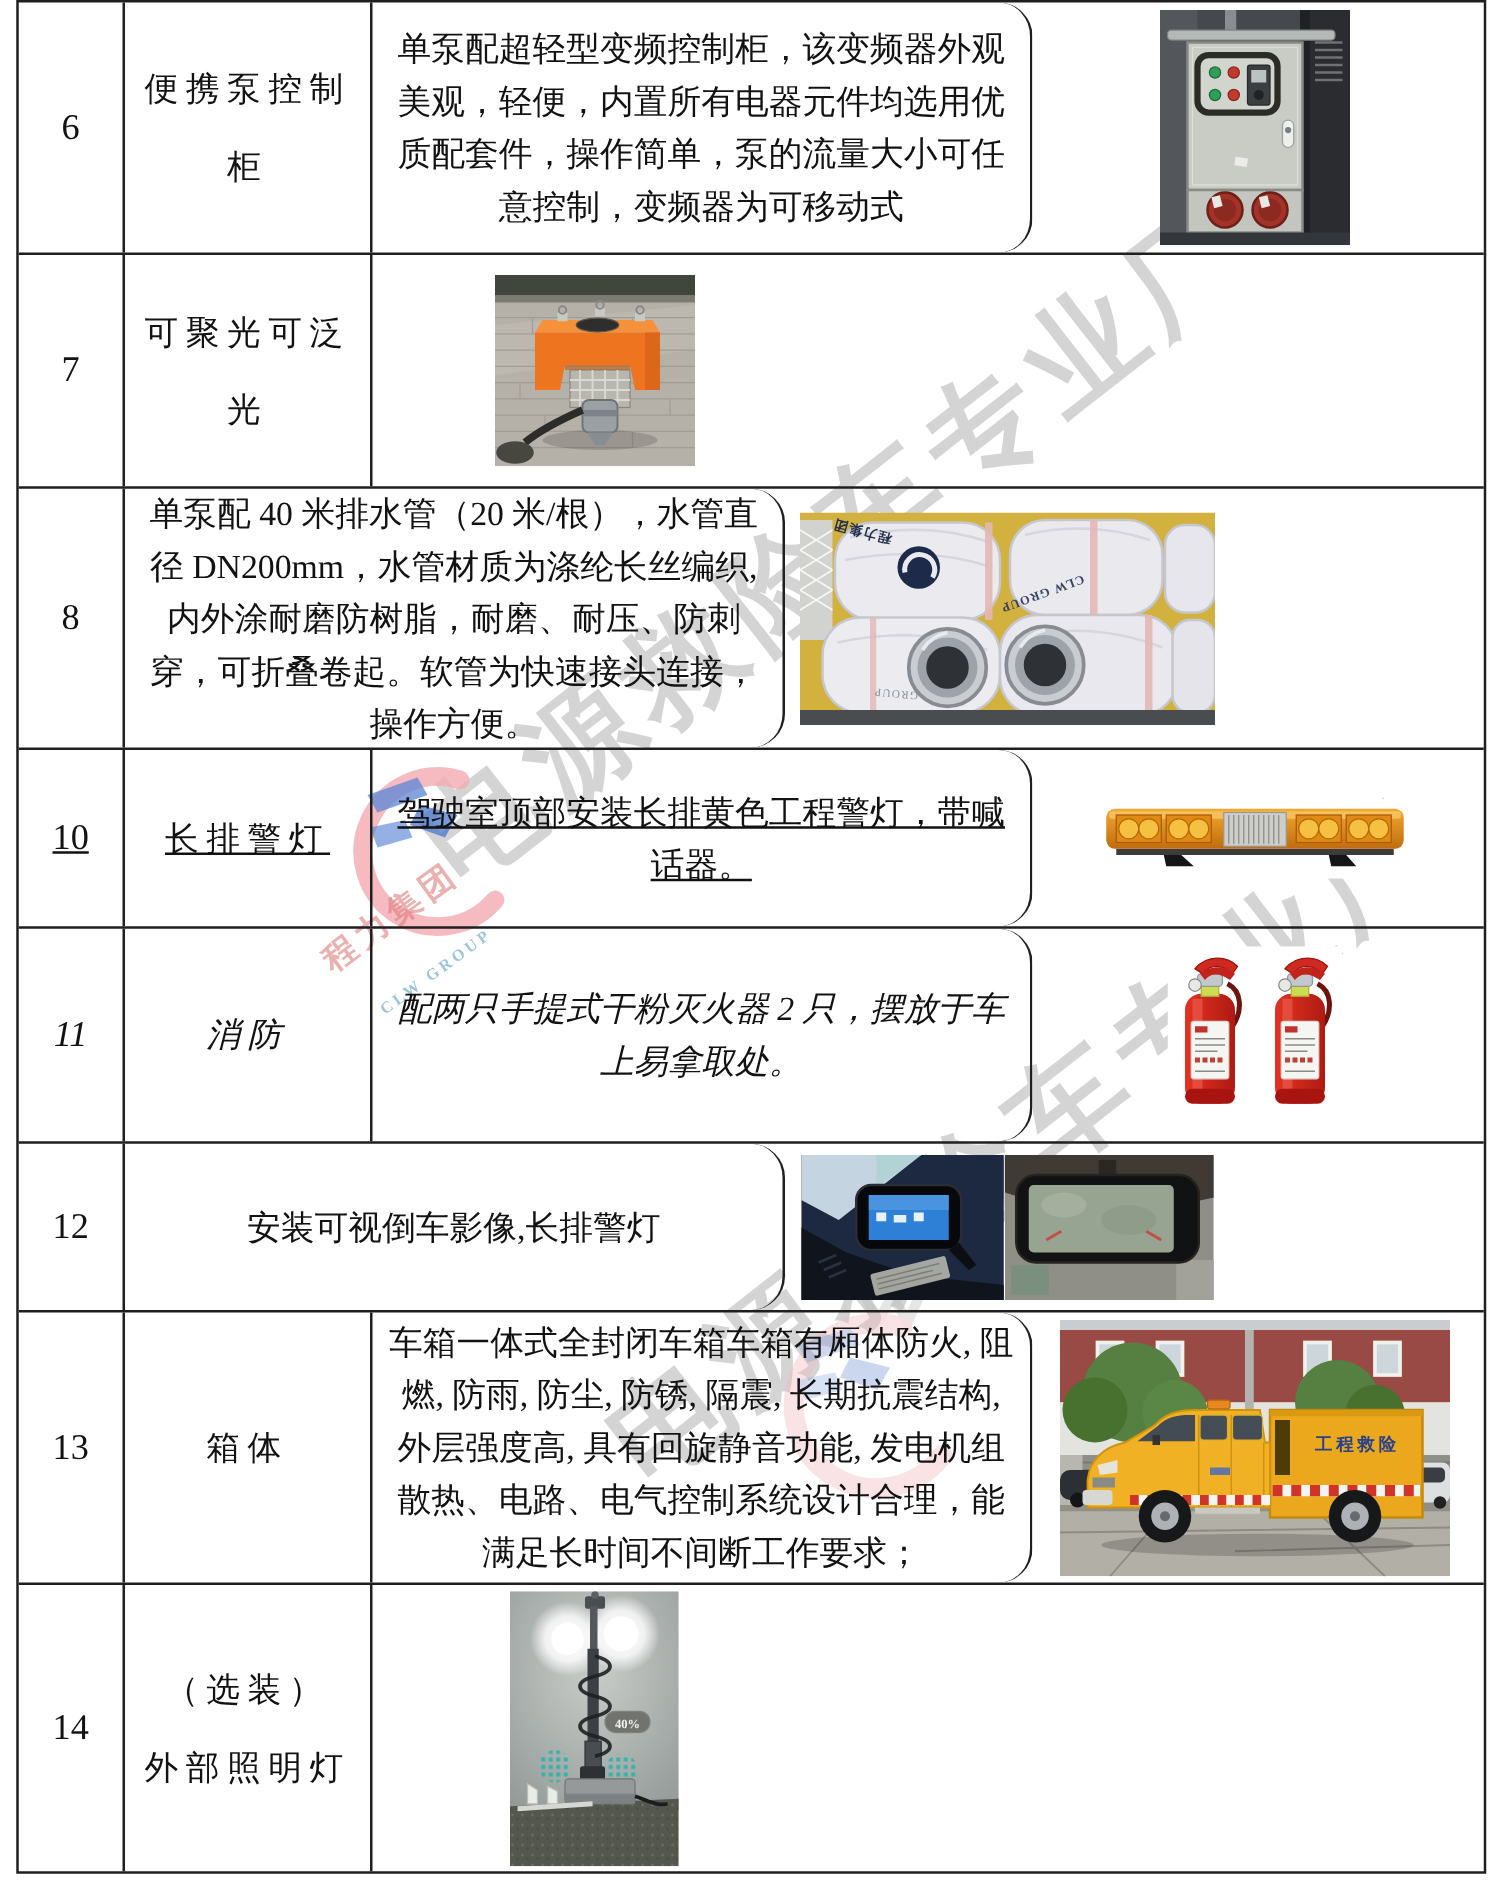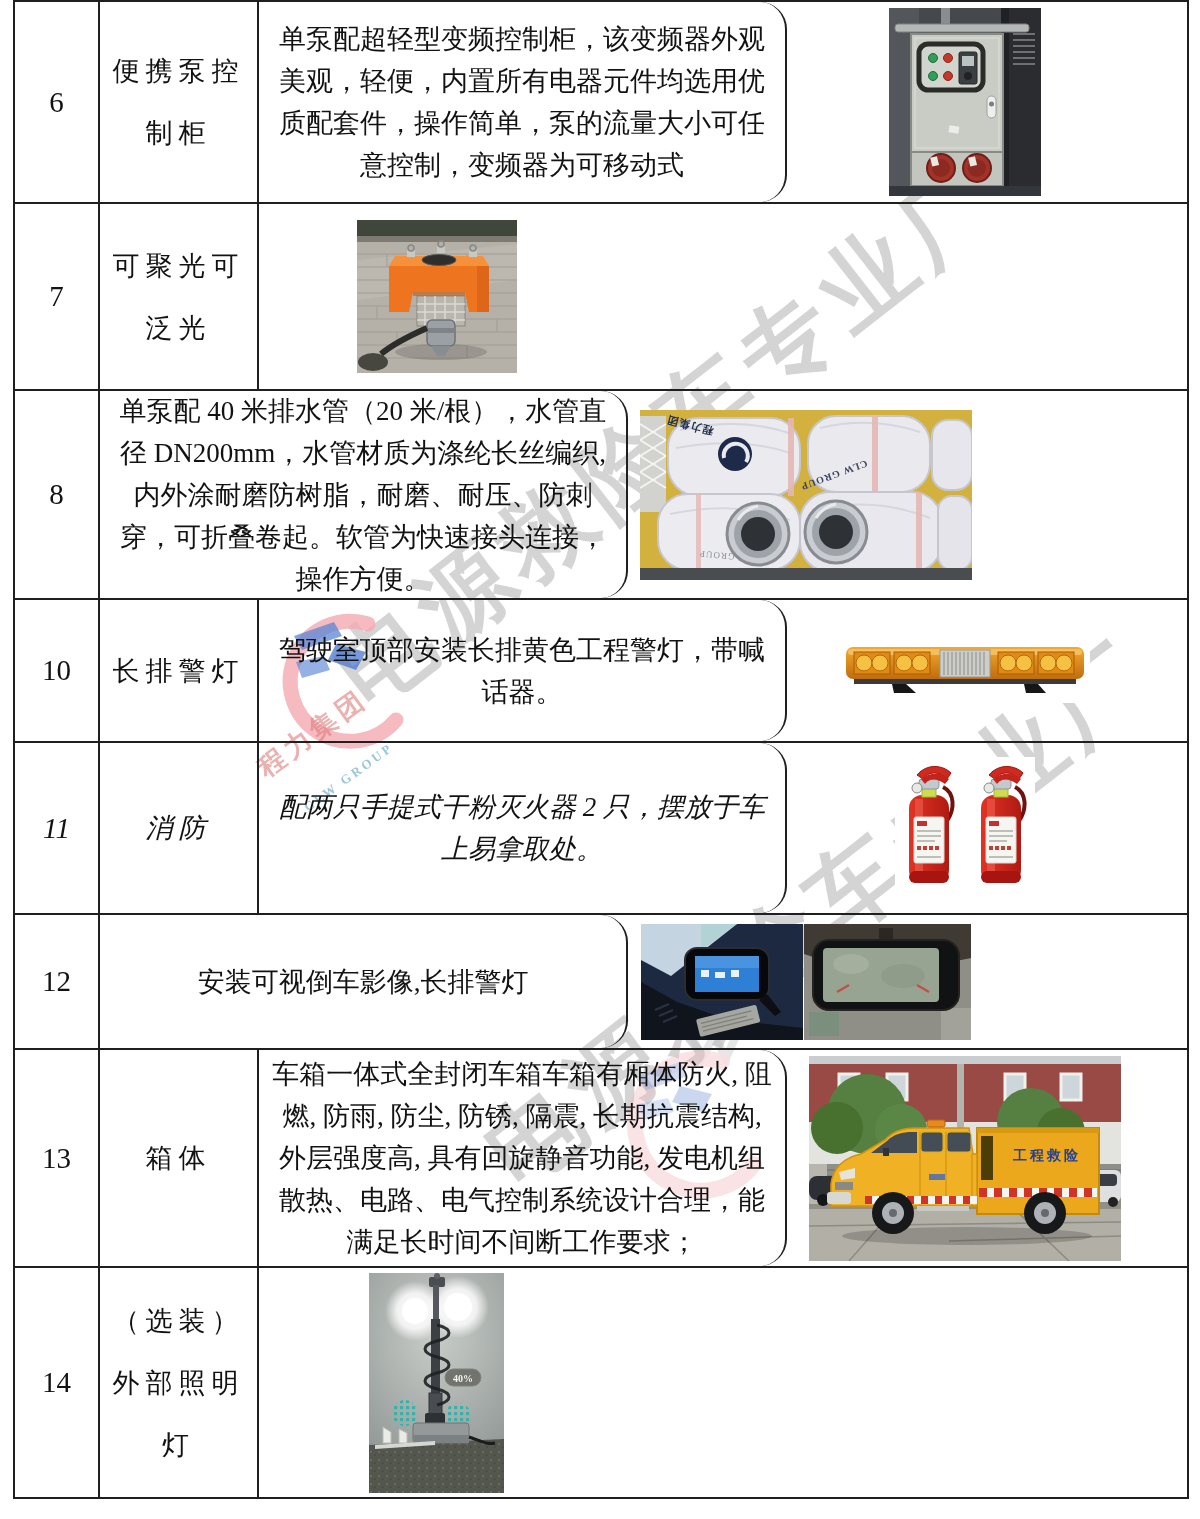--- a/index.html
+++ b/index.html
@@ -4,26 +4,26 @@
 <style>
   html,body{margin:0;padding:0;background:#ffffff;}
   .page{position:relative;width:1200px;height:1519px;background:#fff;overflow:hidden;
         font-family:"Liberation Serif","DejaVu Serif",serif;color:#121212;}
   
   .tbl{position:absolute;left:13px;top:0;width:1176px;border:2px solid #1f1f1f;z-index:2;box-sizing:border-box;}
   .row{display:flex;border-bottom:2px solid #1f1f1f;}
   .row:last-child{border-bottom:none;}
   .cell{box-sizing:border-box;display:flex;align-items:center;justify-content:center;}
   .c1{width:85px;border-right:2px solid #1f1f1f;font-size:29px;}
-  .c2{width:159px;border-right:2px solid #1f1f1f;font-size:27px;letter-spacing:6px;
+  .c2{width:198px;border-right:2px solid #1f1f1f;font-size:27px;letter-spacing:6px;
       text-align:center;flex-direction:column;line-height:62px;}
   .c3{width:528px;border-right:2px solid #1f1f1f;font-size:27px;line-height:42px;
       text-align:center;padding:4px 13px;border-radius:27px;}
   .c4{width:355px;}
-  .h6{height:200px;} .h7{height:185px;} .h8{height:207px;} .h10{height:141px;}
+  .h6{height:200px;} .h7{height:185px;} .h8{height:207px;} .h10{height:141px;text-decoration:underline;}
   .h11{height:170px;font-style:italic;} .h12{height:133px;} .h13{height:216px;} .h14{height:229px;}
   .r8 .c3,.r13 .c3{line-height:42px;}
   .r14 .c3{line-height:38px;font-size:26px;}
   
   .wm{position:absolute;pointer-events:none;z-index:1;font-weight:bold;white-space:nowrap;
       color:rgba(176,176,176,0.55);font-size:92px;letter-spacing:10px;
       transform:rotate(-38deg);text-align:center;}
   #wm1{left:220px;top:372px;width:900px;}
   #wm2{left:370px;top:852px;width:900px;}
   .logo-wm{position:absolute;pointer-events:none;z-index:1;}

